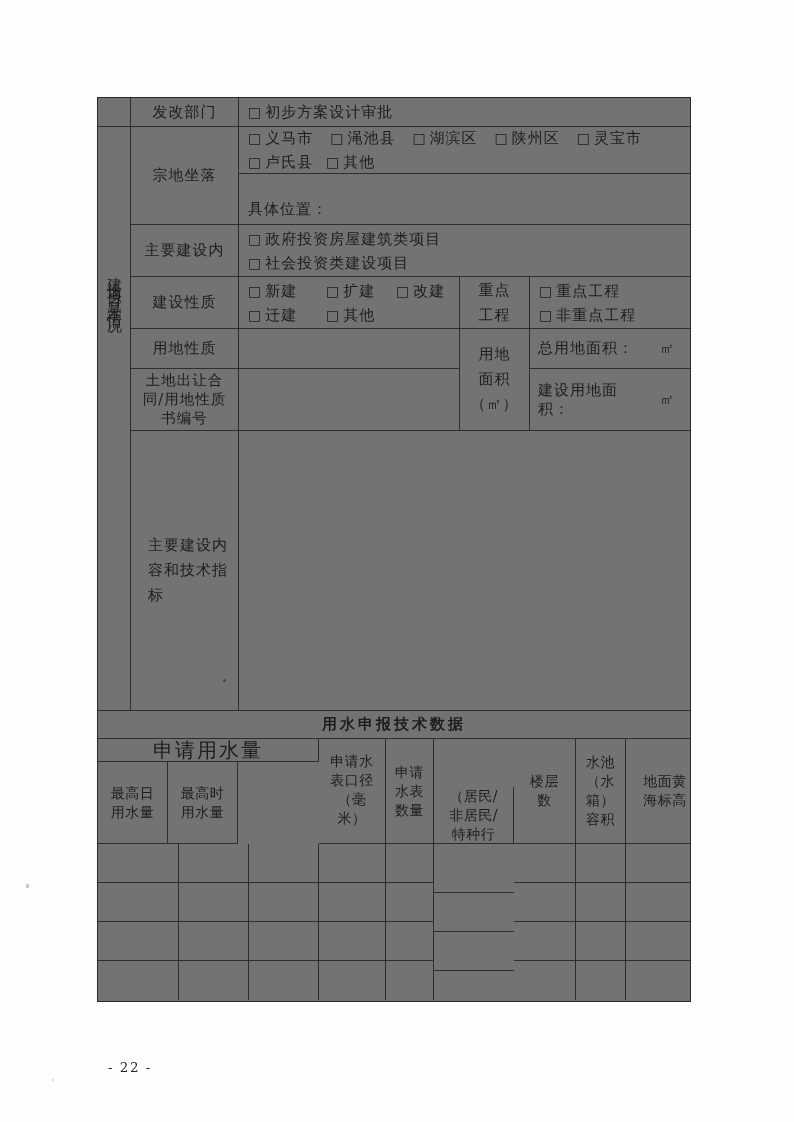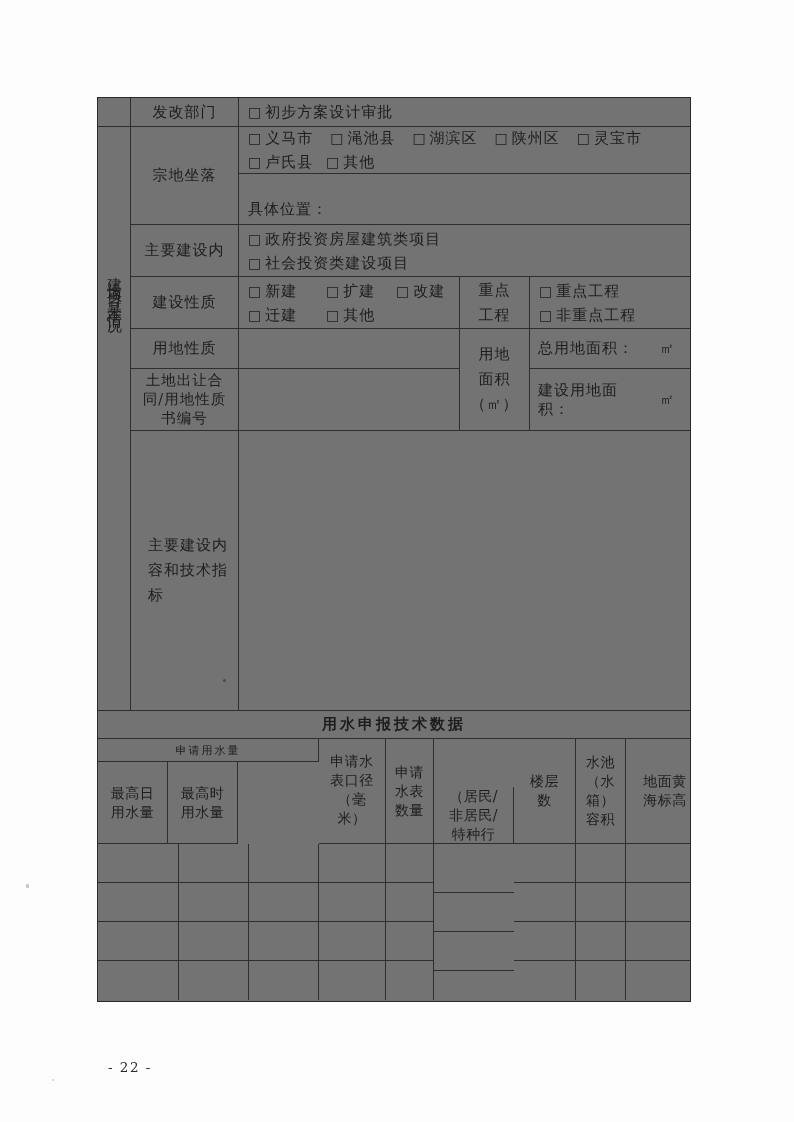--- a/index.html
+++ b/index.html
@@ -54,21 +54,21 @@
 
   .area-cell { justify-content:space-between; padding:0 16px 0 8px; text-align:left;gap:20px; }
   .unit { font-size:14px; letter-spacing:0; }
 
   .label-zhuyao { justify-content:flex-start; text-align:left; padding-left:17px; position:relative; }
   .stray-dot { position:absolute; left:92px; bottom:28px; width:3px; height:3px; background:#4a4a4a; border-radius:50%; }
 
   .title-cell { font-size:15px; letter-spacing:3px; font-weight:bold; }
 
   .hdr { font-size:14px; letter-spacing:0.5px; line-height:19px; }
-  .ghdr { font-size:11px; letter-spacing:2px; }
+  .ghdr { font-size:20px; letter-spacing:2px; }
 
   .dc1 { width:81px; flex:none; }
   .dc2 { width:70px; flex:none; }
   .dc3 { width:70px; flex:none; }
   .dc4 { width:67px; flex:none;font-family:Liberation Mono, monospace; }
   .dc5 { width:48px; flex:none; }
   .dc6 { width:80px; flex:none;margin-top:48px; }
   .dc7 { width:62px; flex:none; }
   .dc8 { width:50px; flex:none; }
   .dc9 { width:78px; flex:none; border-right:none; }

